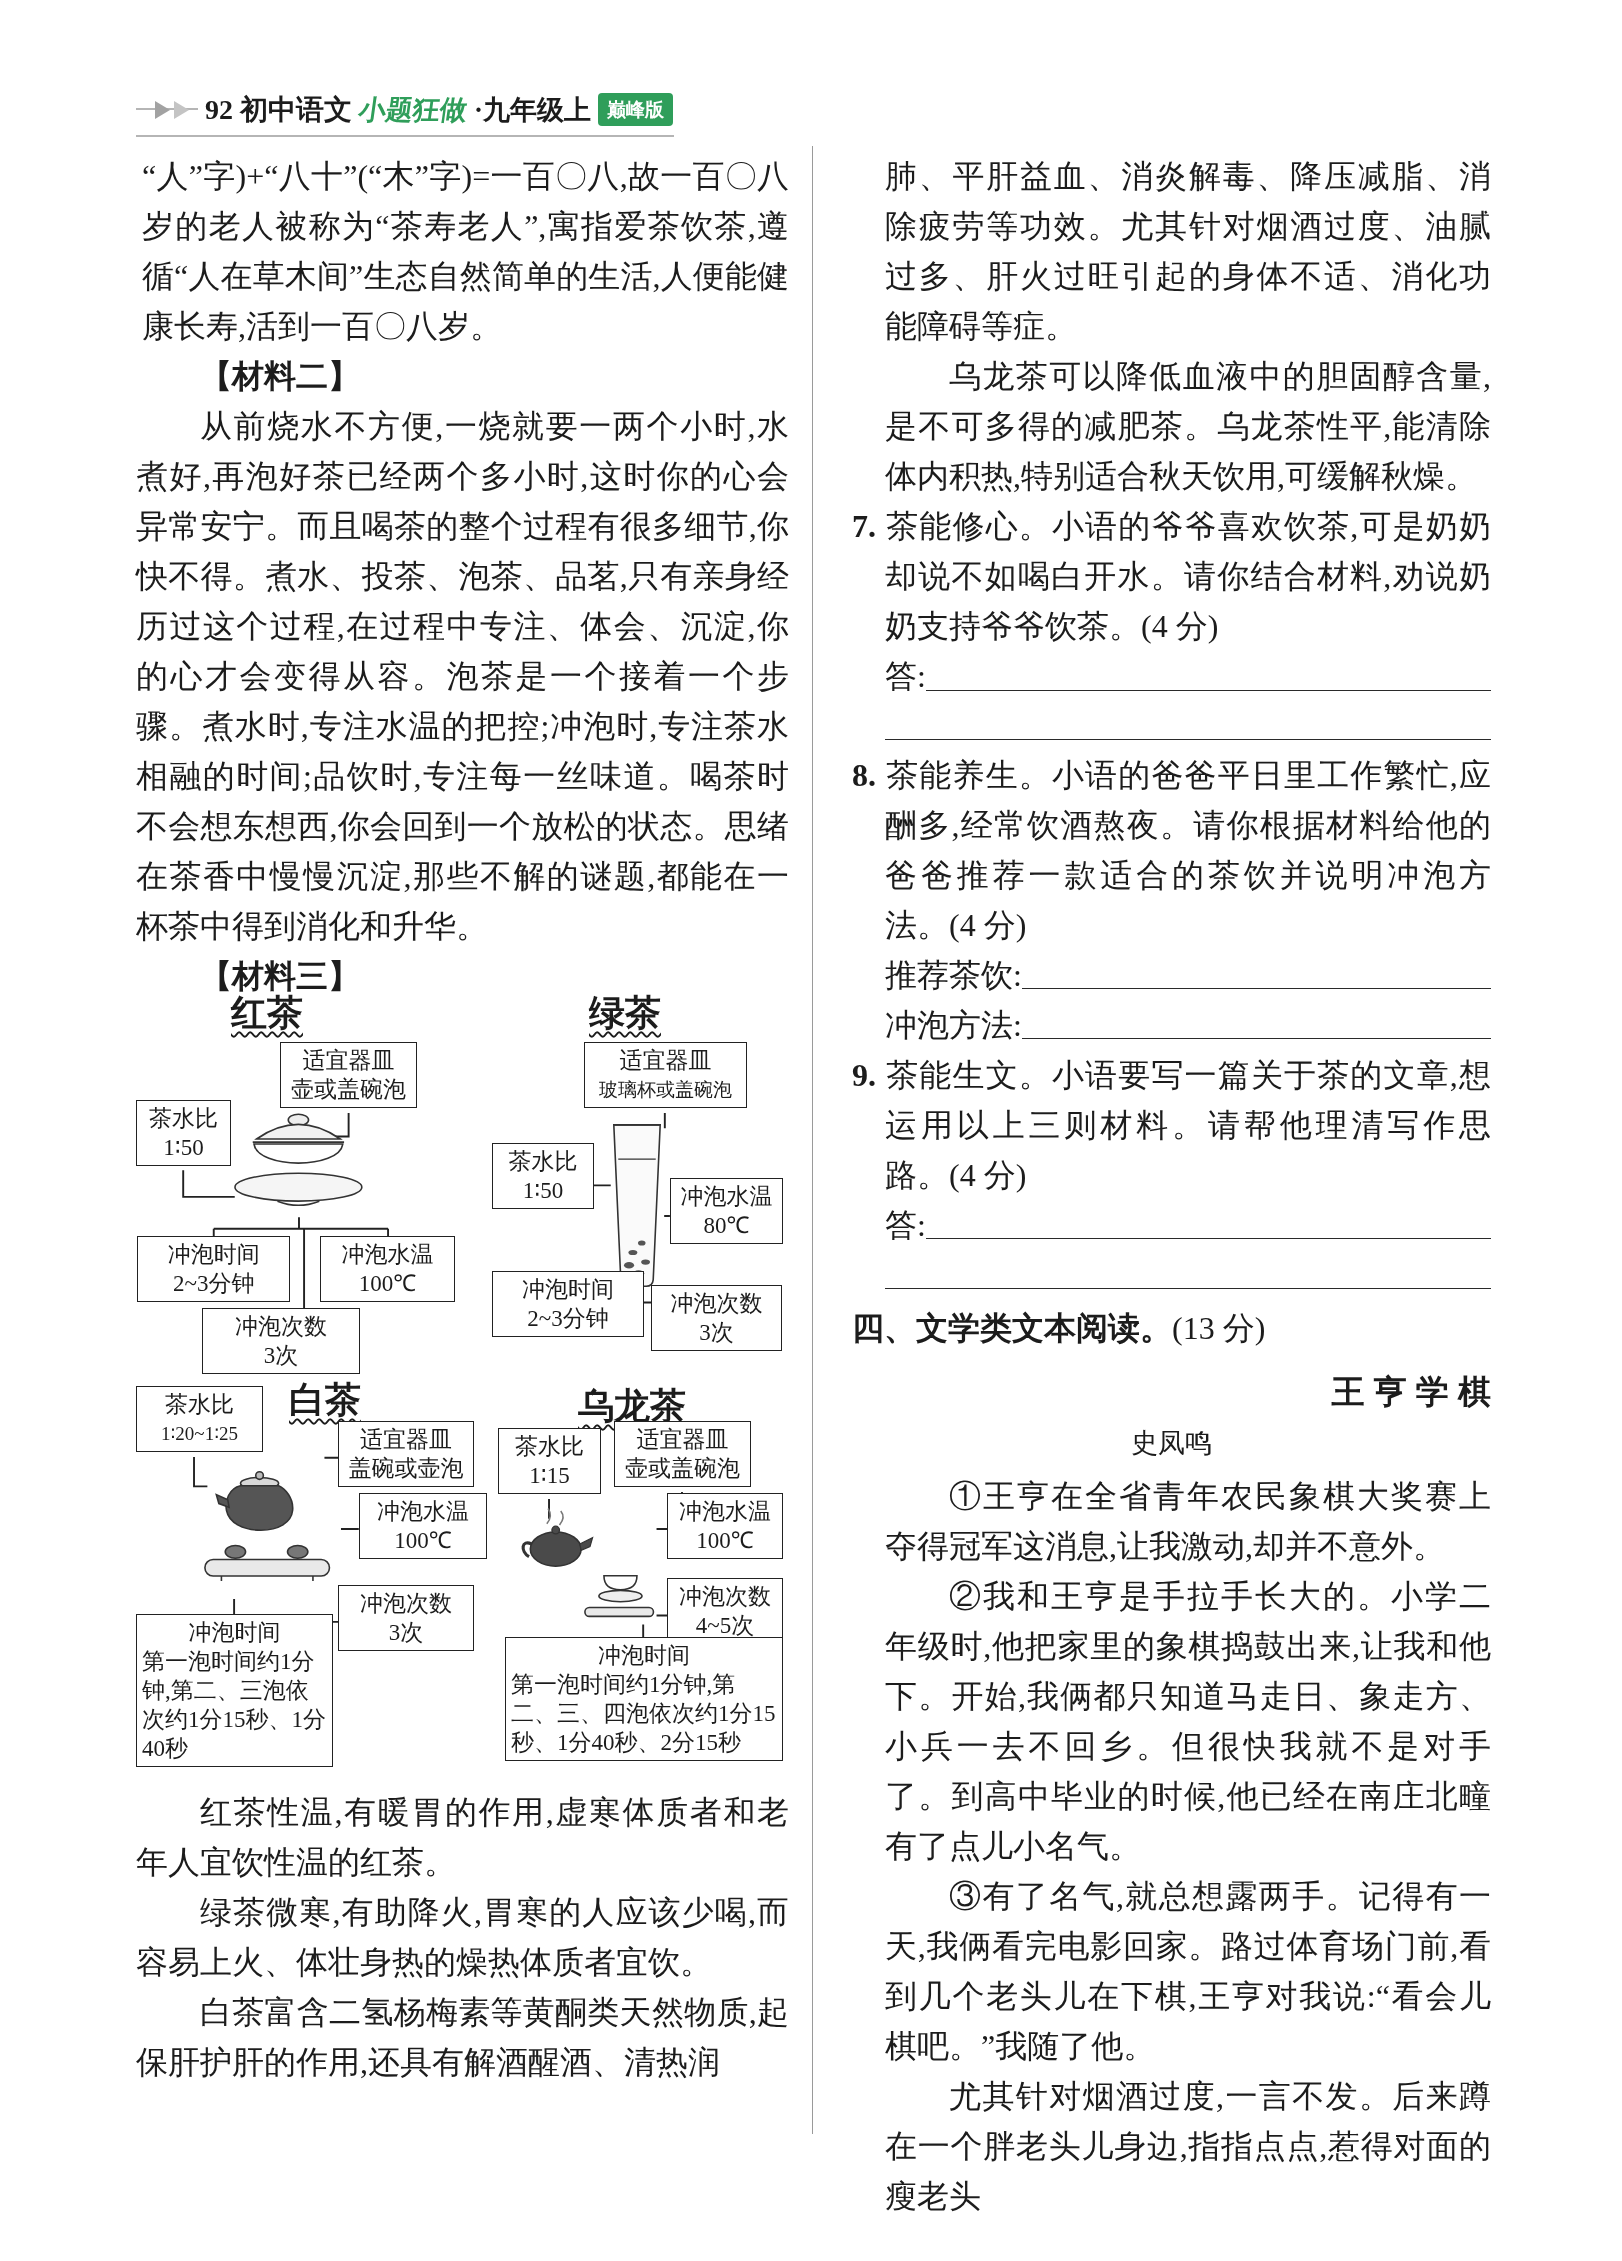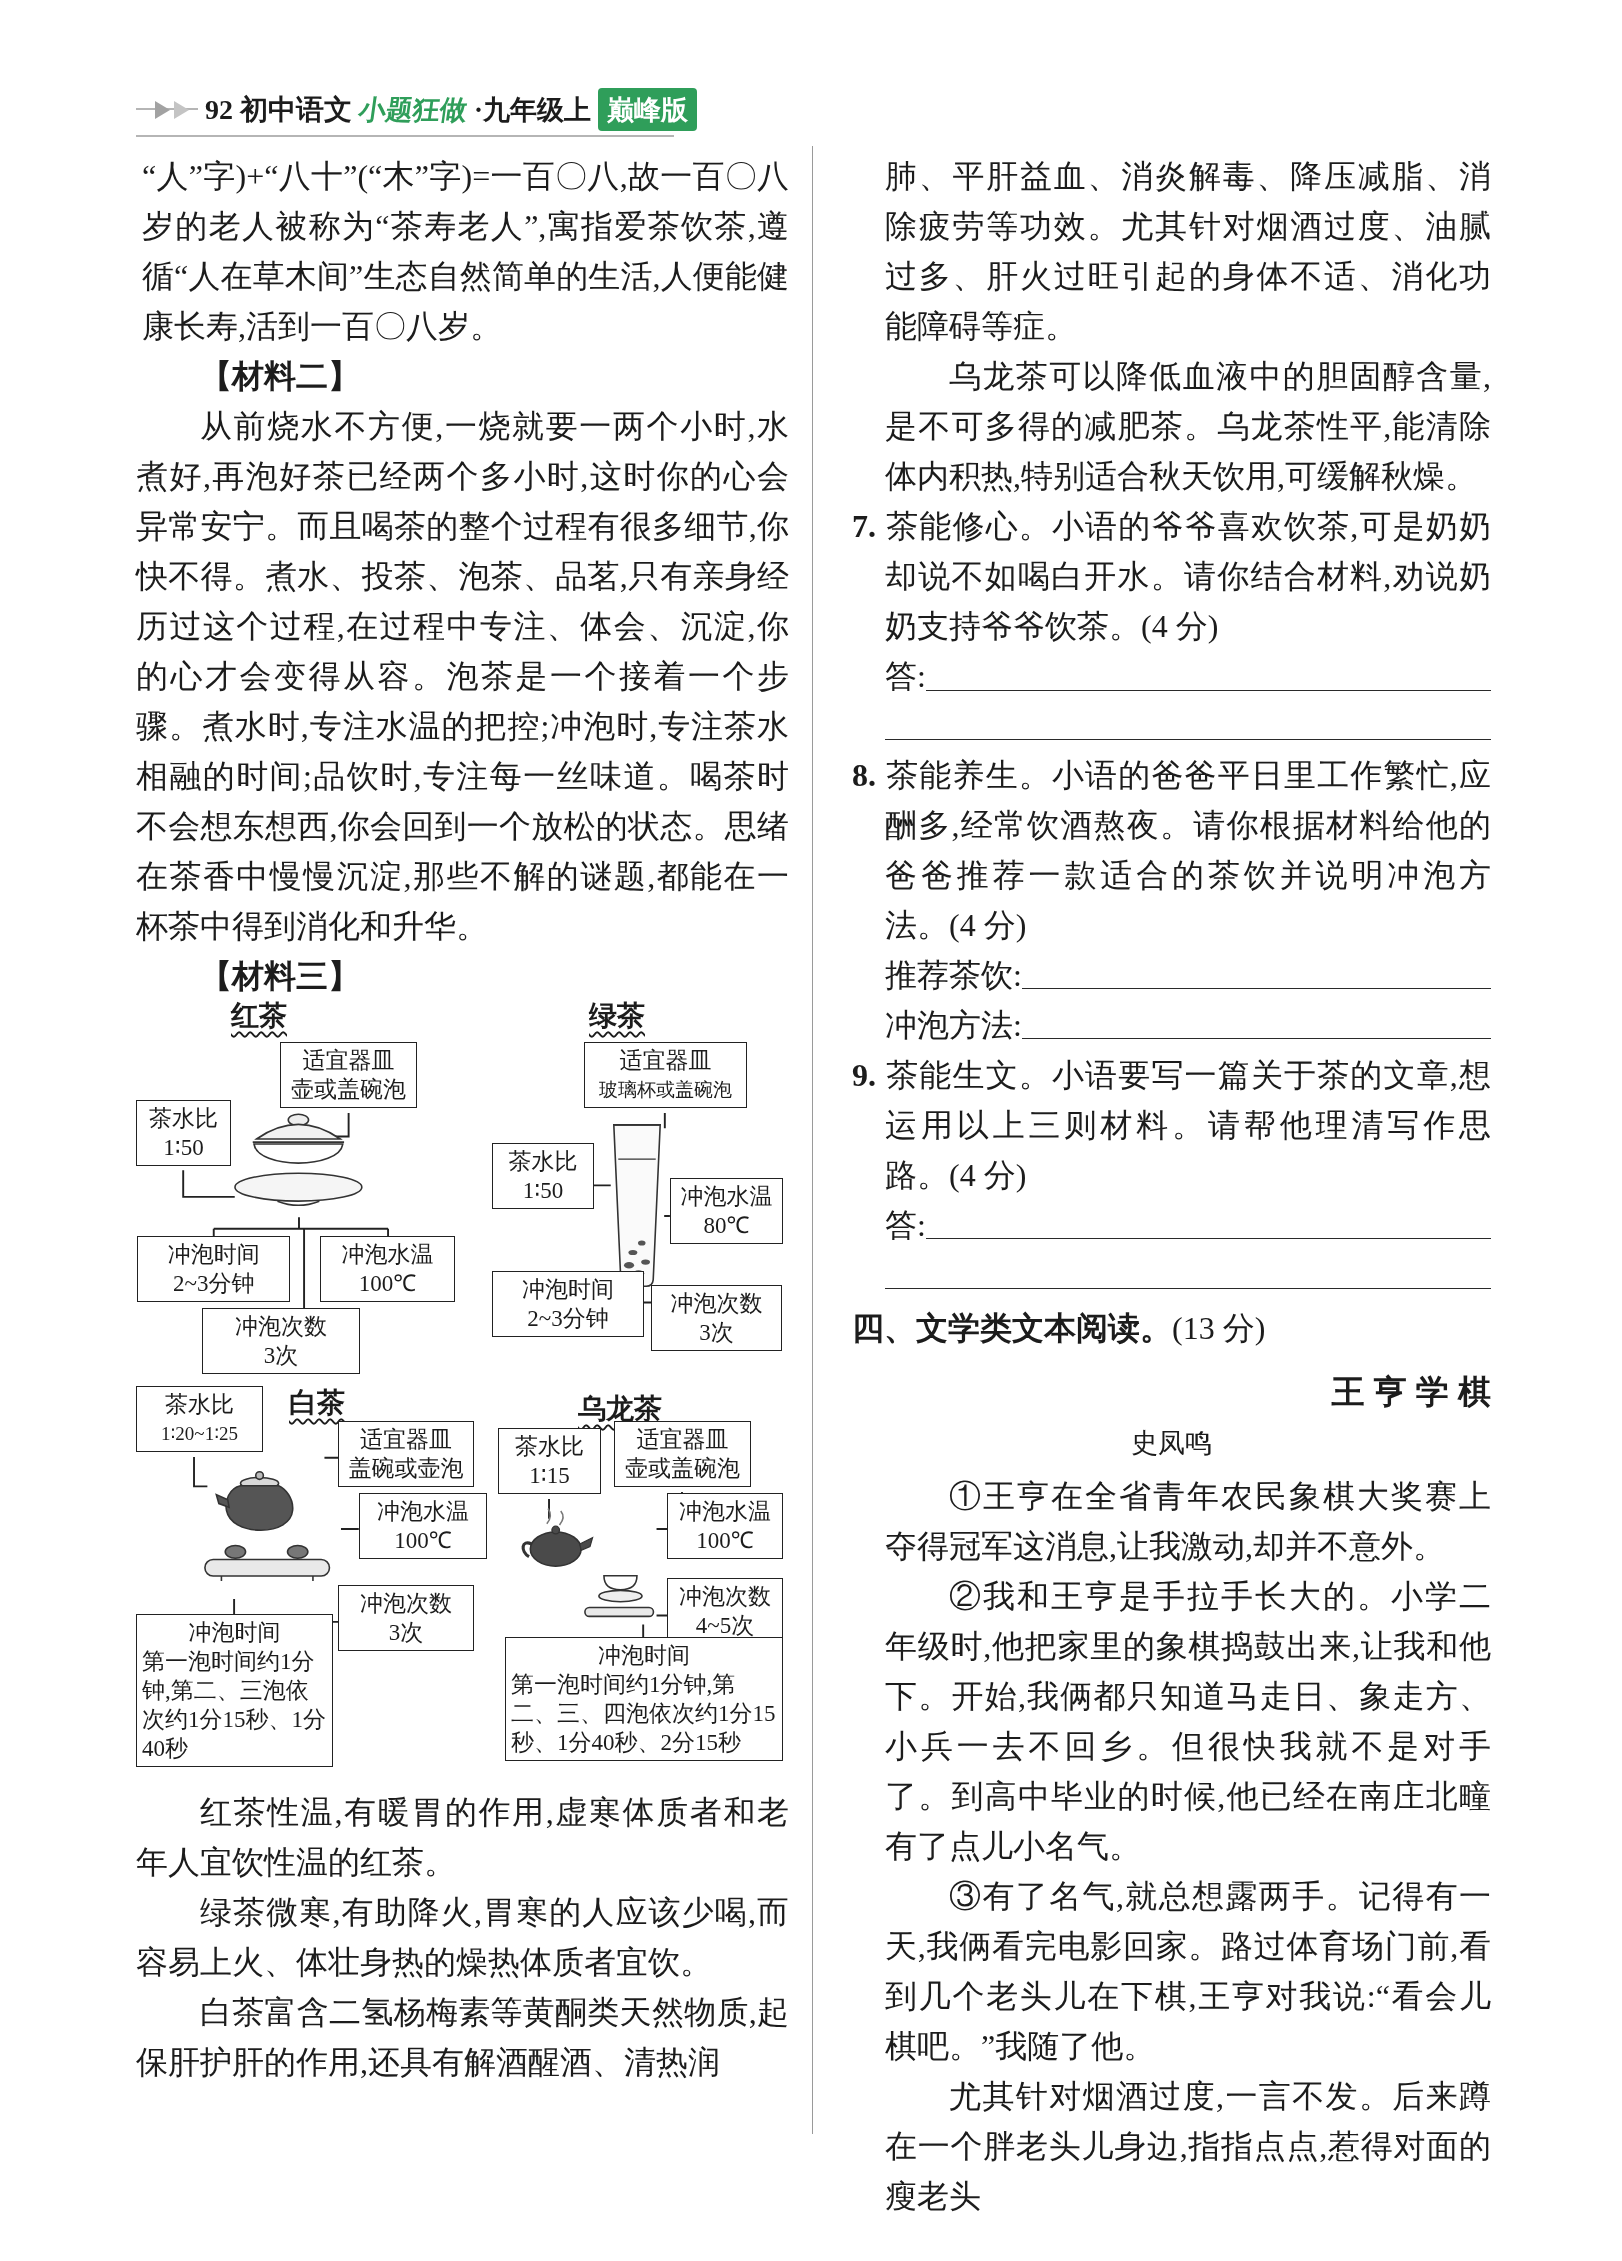--- a/index.html
+++ b/index.html
@@ -13,21 +13,21 @@
   .hdr-underline{position:absolute;left:136px;top:135px;width:538px;height:1.9px;background:#b5b5b5;}
   .hdr-deco{position:relative;width:62px;height:20.4px;flex:none;}
   .hdr-bar{position:absolute;left:0;top:9px;width:62px;height:1.9px;background:#b5b5b5;}
   .tri{position:absolute;top:1.3px;width:0;height:0;border-top:9px solid transparent;border-bottom:9px solid transparent;}
   .tri1{left:19px;border-left:15.3px solid #a2a2a2;}
   .tri2{left:38px;border-left:15.3px solid #c4c4c4;}
   .hdr-page{font-weight:bold;font-size:28px;}
   .hdr-title{font-weight:bold;font-size:28px;}
   .hdr-logo{color:#2f9e5a;font-weight:bold;font-size:27px;font-family:"Liberation Sans",sans-serif;transform:skewX(-8deg);}
   .hdr-grade{font-weight:bold;font-size:27px;}
-  .hdr-badge{background:#2f9e5a;color:#fff;font-size:27px;font-weight:bold;font-family:Liberation Sans, sans-serif;padding:3.2px 9px;border-radius:4px;}
+  .hdr-badge{background:#2f9e5a;color:#fff;font-size:19px;font-weight:bold;font-family:Liberation Sans, sans-serif;padding:3.2px 9px;border-radius:4px;}
   
   .divider{position:absolute;left:812px;top:146px;width:1.3px;height:1988px;background:#9a9a9a;}
   .col-left{position:absolute;left:136px;top:151px;width:653px;font-size:32px;line-height:50px;text-align:justify;}
   .col-right{position:absolute;left:852px;top:151px;width:639px;font-size:32px;line-height:50px;text-align:justify;}
   .para{margin:0;text-indent:2em;}
   .no-indent{text-indent:0;margin-left:6px;}
   .rc{margin-left:33px;}
   .mat-head{margin:0;text-indent:2em;font-weight:bold;}
   
   .question{padding-left:33px;text-indent:0;}
@@ -40,21 +40,21 @@
   .sec-title{font-weight:bold;}
   .sec-score{font-weight:normal;font-family:"Liberation Serif",serif;}
   .essay-title{margin:10.2px 0 0 0;text-align:right;font-size:33px;line-height:56px;font-weight:bold;font-family:"Liberation Sans",sans-serif;}
   .essay-author{text-align:center;font-size:27px;line-height:46px;margin-bottom:5.1px;}
   
   .diagram{position:relative;height:773px;margin:5.1px 0 7.6px 0;font-size:23px;line-height:29px;text-align:left;}
   .dlines{position:absolute;left:0;top:0;z-index:0;}
   .dbox{position:absolute;z-index:2;border:1.9px solid #222;background:#fff;box-sizing:border-box;padding:3.2px 5.1px;text-align:center;text-indent:0;}
   .dbox .small{font-size:19px;}
   .dbox .tleft{text-align:left;}
-  .tea-title{position:absolute;z-index:2;font-weight:bold;font-size:28px;font-family:Liberation Sans, sans-serif;
+  .tea-title{position:absolute;z-index:2;font-weight:bold;font-size:36px;font-family:Liberation Mono, monospace;
     text-decoration-line:underline;text-decoration-style:wavy;text-decoration-thickness:1.6px;text-underline-offset:5.7px;}
   .dillu{position:absolute;z-index:1;}
 </style>
 </head>
 <body>
 
 <div class="page">
 
   <div class="hdr-underline"></div>
   <header class="page-header">

